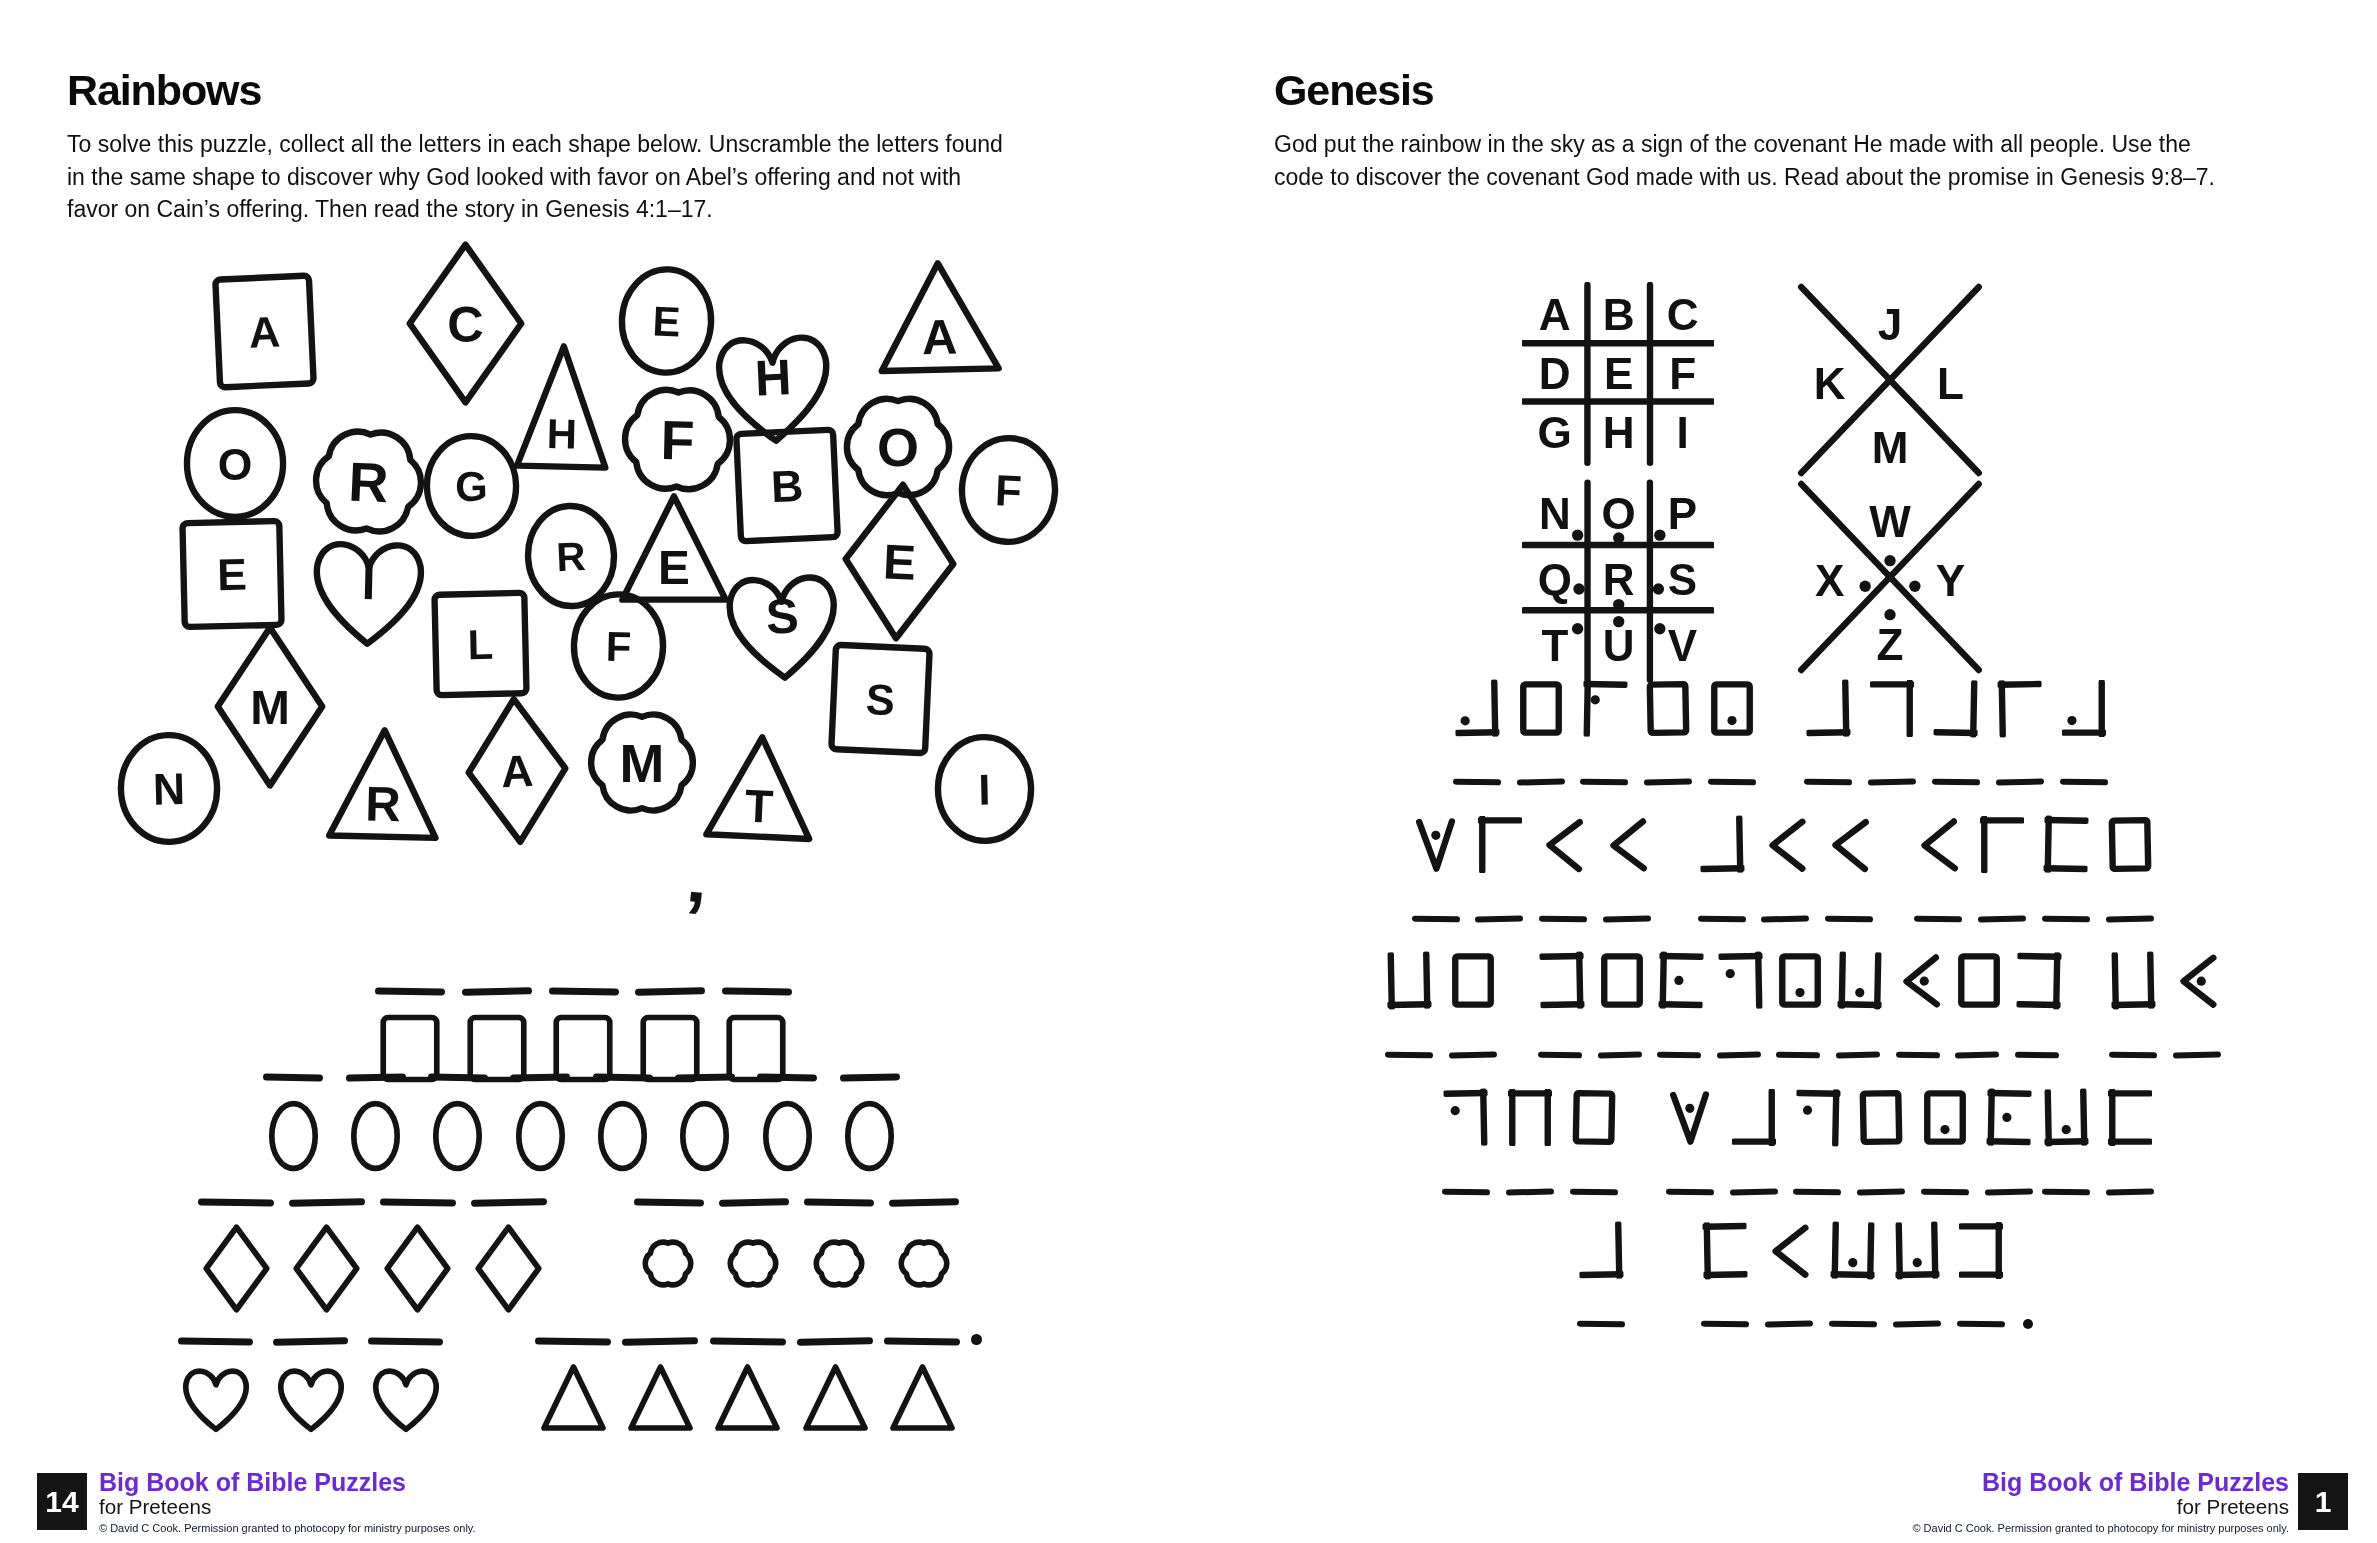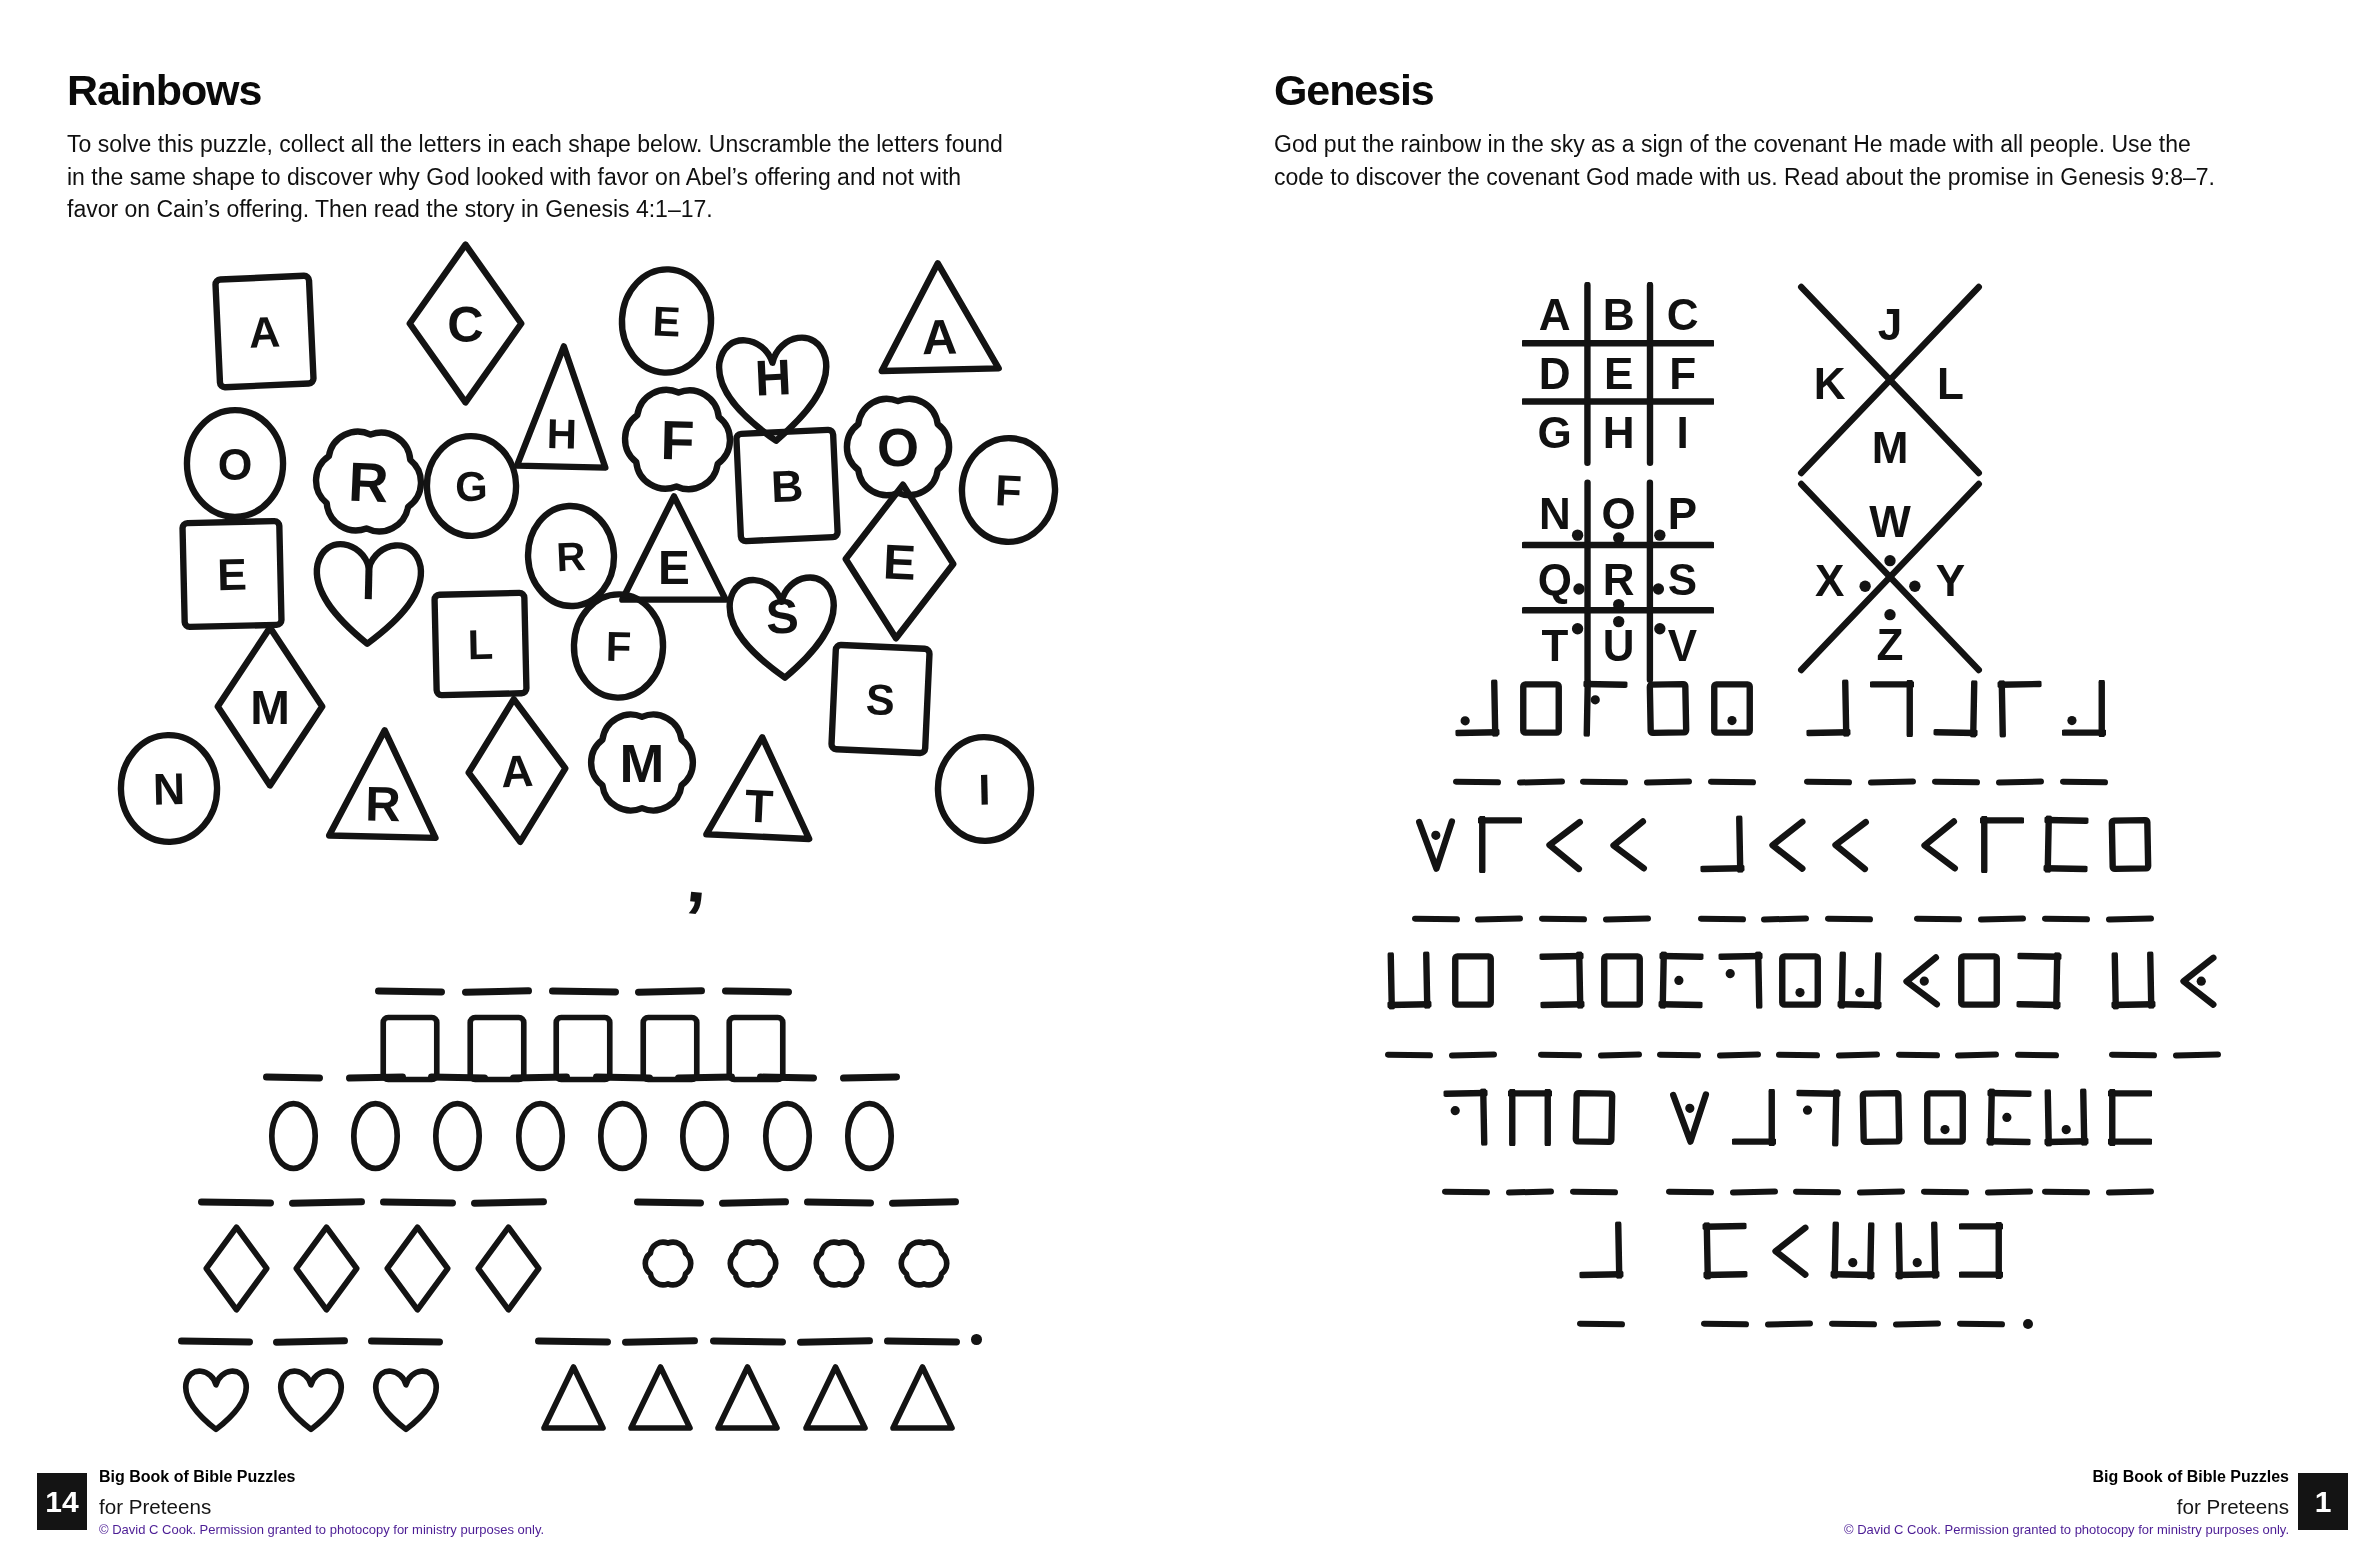--- a/index.html
+++ b/index.html
@@ -3,23 +3,23 @@
 <meta charset="utf-8">
 <style>
   html,body{margin:0;padding:0;background:#9a9a9a;}
   .canvas{position:relative;width:2377px;height:1544px;background:#ffffff;
           font-family:"Liberation Sans",sans-serif;color:#111;overflow:hidden;}
   .abs{position:absolute;}
   .page-title{position:absolute;font-weight:900;font-size:43px;letter-spacing:-1.1px;color:#0a0a0a;}
   .intro{position:absolute;font-size:23px;line-height:1.42;white-space:pre-line;color:#101010;width:1178px;}
   .pagenum{position:absolute;width:50px;height:57px;background:#141414;color:#fff;
            font-weight:bold;font-size:30px;display:flex;align-items:center;justify-content:center;}
-  .footer-title{position:absolute;font-weight:bold;font-size:16px;color:#000000;}
+  .footer-title{position:absolute;font-weight:bold;font-size:25px;color:#6d28d9;}
   .footer-sub{position:absolute;font-size:20.6px;color:#151515;}
-  .footer-copy{position:absolute;font-size:13px;color:#4c1d95;}
+  .footer-copy{position:absolute;font-size:11px;color:#0f172a;}
   .ta-r{text-align:right;}
   .dash{position:absolute;background:#131313;border-radius:3.5px;}
   .dot{position:absolute;background:#131313;border-radius:50%;}
   .apos{position:absolute;font-weight:900;font-size:77px;color:#111;transform:rotate(6deg);}
   svg{display:block;}
   svg text{font-family:"Liberation Sans",sans-serif;font-weight:bold;fill:#111;}
 </style>
 </head>
 <body>
 

